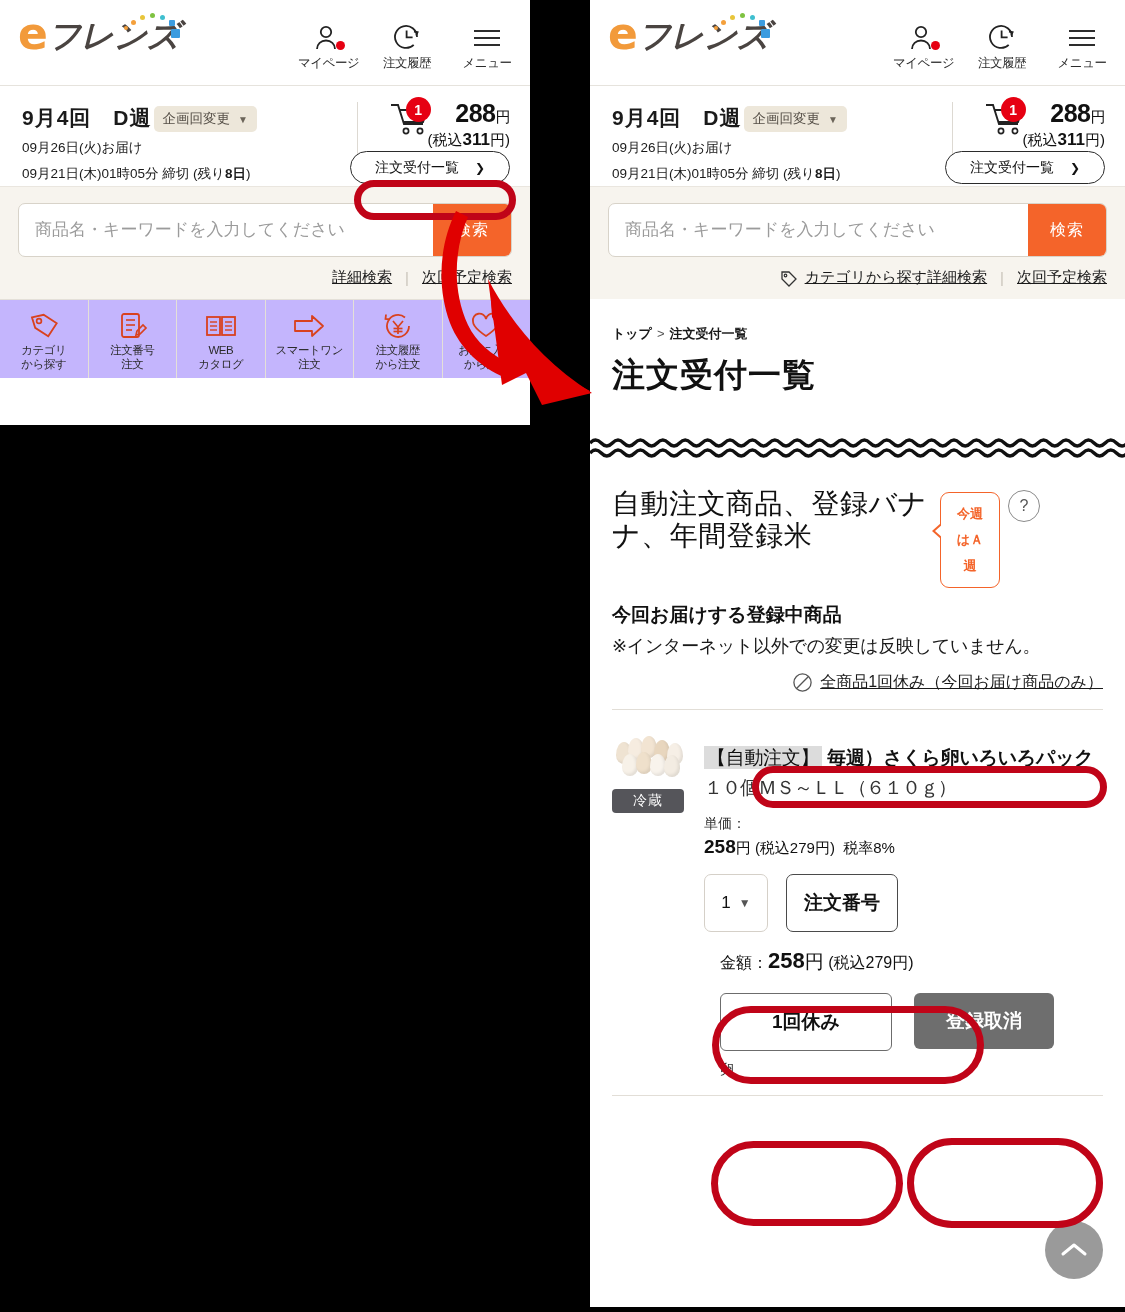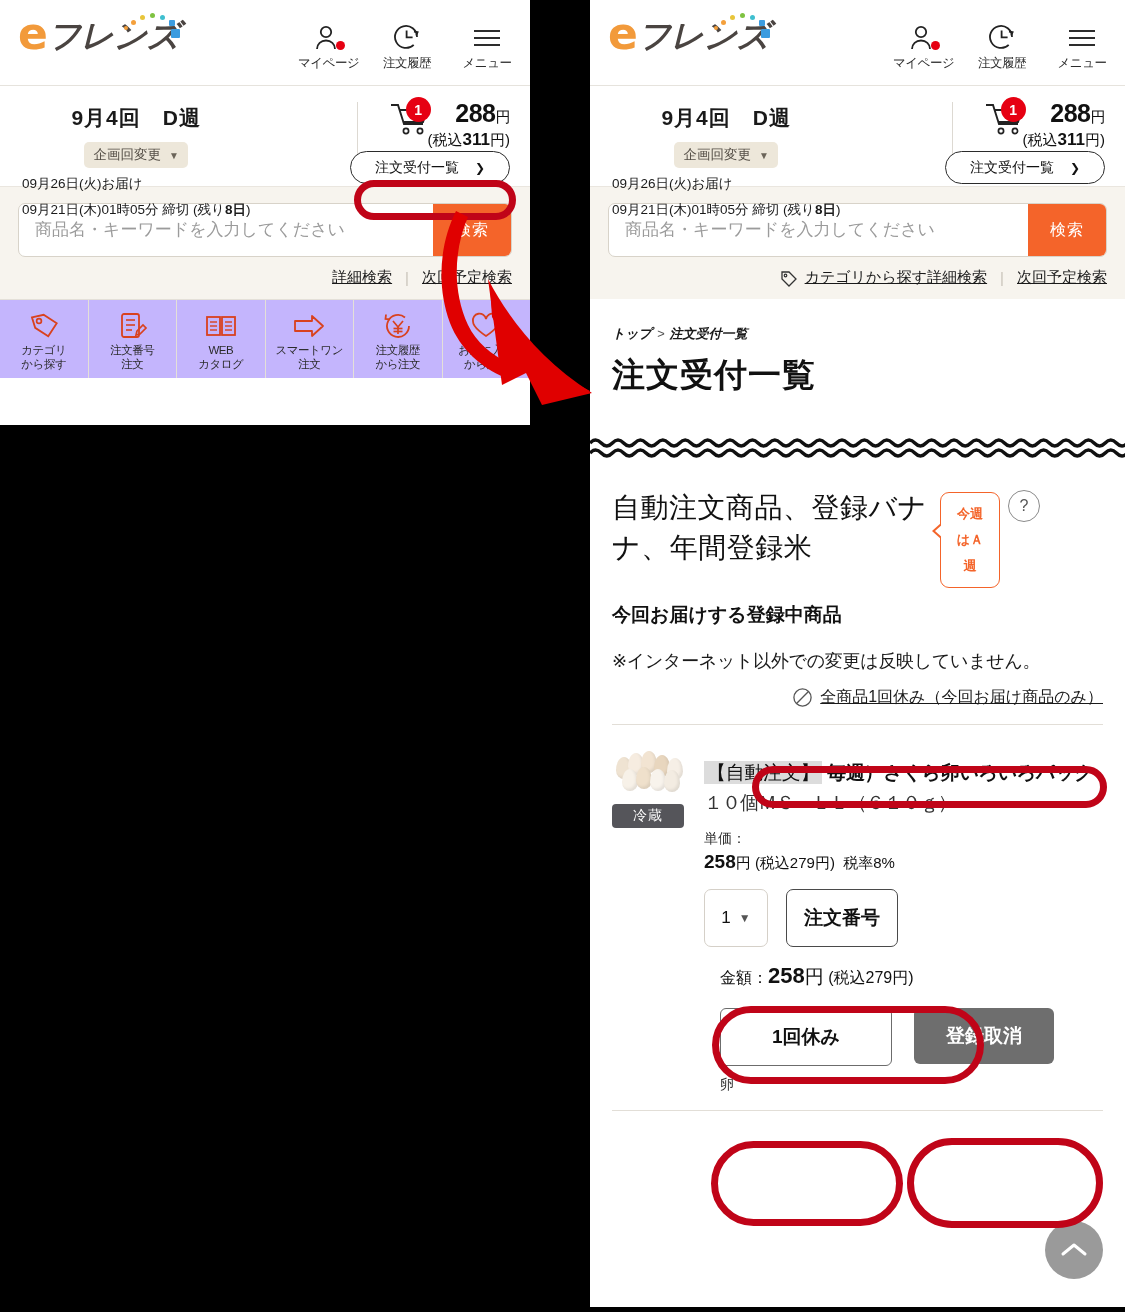--- a/index.html
+++ b/index.html
@@ -33,21 +33,21 @@
 
   .hdr-icons{position:absolute;right:14px;top:22px;display:flex;gap:22px;align-items:flex-start;}
   .hdr-ico{width:58px;text-align:center;cursor:pointer;}
   .hdr-ico .glyph{height:32px;display:flex;align-items:center;justify-content:center;position:relative;}
   .hdr-ico .lbl{font-size:12.5px;color:#2b2b2b;margin-top:1px;letter-spacing:-0.5px;white-space:nowrap;}
   .reddot{position:absolute;width:9px;height:9px;border-radius:50%;background:#E60012;right:11px;bottom:4px;}
 
   
   .delivery{position:relative;height:100px;background:#fff;padding:14px 18px 0 18px;box-sizing:border-box;}
   .dl-left{position:absolute;left:22px;top:18px;}
-  .dl-title{display:flex;align-items:center;gap:10px;flex-direction:column;}
+  .dl-title{display:flex;align-items:flex-end;gap:2px;}
   .dl-title .big{font-size:21px;font-weight:700;color:#1a1a1a;letter-spacing:1px;}
   .chip{background:#EDE7DA;border-radius:5px;padding:4px 9px;font-size:13.5px;color:#554f47;display:flex;align-items:center;gap:8px;cursor:pointer;}
   .chip .cv{font-size:10px;color:#6b6459;}
   .dl-sub{font-size:13.5px;color:#1a1a1a;line-height:21px;margin-top:5px;}
   .dl-sub b{font-weight:700;}
   .vsep{position:absolute;right:172px;top:16px;width:1px;height:62px;background:#ddd9d2;}
   .dl-right{position:absolute;right:20px;top:14px;width:160px;}
   .cart-row{display:flex;align-items:flex-start;justify-content:flex-end;position:relative;height:46px;}
   .cart-ico{position:relative;width:44px;height:38px;}
   .cart-badge{position:absolute;left:18px;top:-3px;width:25px;height:25px;border-radius:50%;
@@ -73,42 +73,42 @@
   .sublinks .divider{color:#c8c3ba;}
 
   
   .quicknav{display:flex;background:#c4b5fd;border-top:1px solid #e4e0d8;}
   .qn{flex:1;border-right:1px solid #e4e0d8;padding:9px 0 7px;text-align:center;cursor:pointer;}
   .qn:last-child{border-right:0;}
   .qn .qico{height:34px;display:flex;align-items:center;justify-content:center;}
   .qn .qlabel{font-size:11.5px;line-height:14px;color:#2b2b2b;letter-spacing:-0.5px;white-space:pre-line;}
 
   
-  .crumbline{padding:26px 22px 0 22px;font-size:13px;color:#1a1a1a;font-weight:700;font-style:italic;}
+  .crumbline{padding:26px 22px 0 22px;font-size:13px;color:#1a1a1a;font-weight:700;}
   .crumbline .sep{font-weight:400;color:#555;margin:0 5px;}
   .crumbline a{color:#1a1a1a;text-decoration:none;cursor:pointer;}
   .pagetitle{padding:10px 22px 0 22px;font-size:33px;font-weight:700;color:#111;letter-spacing:1px;}
 
   
   .wavy{margin-top:38px;height:22px;width:100%;display:block;}
 
   
   .section{padding:30px 22px 0 22px;position:relative;}
   .sec-head{display:flex;align-items:flex-start;gap:8px;}
-  .sec-title{font-size:28px;line-height:40px;color:#111;letter-spacing:0.5px;max-width:320px;}
+  .sec-title{font-size:28px;line-height:32px;color:#111;letter-spacing:0.5px;max-width:320px;}
   .weekbadge{position:relative;border:1.5px solid #F4642A;border-radius:9px;color:#F4642A;
     font-size:13px;font-weight:700;line-height:26px;padding:8px 12px;width:60px;box-sizing:border-box;text-align:center;margin-top:4px;}
   .weekbadge:before{content:"";position:absolute;left:-9px;top:30px;width:0;height:0;
     border-top:8px solid transparent;border-bottom:8px solid transparent;border-right:9px solid #F4642A;}
   .weekbadge:after{content:"";position:absolute;left:-6px;top:30px;width:0;height:0;
     border-top:8px solid transparent;border-bottom:8px solid transparent;border-right:9px solid #fff;}
   .helpbtn{width:30px;height:30px;border-radius:50%;border:1.3px solid #8b8b8b;color:#555;
     display:flex;align-items:center;justify-content:center;font-size:16px;margin-top:2px;cursor:pointer;flex:0 0 auto;}
   .sec-sub{font-size:19px;font-weight:700;color:#111;margin-top:14px;}
-  .sec-note{font-size:18px;color:#1a1a1a;margin-top:21px;letter-spacing:-0.3px;}
+  .sec-note{font-size:18px;color:#1a1a1a;margin-top:6px;letter-spacing:-0.3px;}
   .restlink{display:flex;justify-content:flex-end;margin-top:14px;}
   .restlink a{font-size:16px;color:#1a1a1a;text-decoration:underline;display:flex;align-items:center;gap:7px;cursor:pointer;}
   .hr{height:1px;background:#e2ded7;margin:16px 0 0 0;}
 
   
   .product{display:flex;padding:18px 22px 0 22px;}
   .p-thumb{width:78px;flex:0 0 78px;}
   .eggimg{width:78px;height:55px;position:relative;}
   .eggimg i{position:absolute;border-radius:50% 50% 50% 50%/60% 60% 40% 40%;background:#efe3d2;box-shadow:inset -2px -2px 3px rgba(0,0,0,.08);}
   .coldbadge{margin-top:6px;background:#55555a;color:#fff;font-size:14px;text-align:center;border-radius:4px;padding:3px 0;width:72px;letter-spacing:1px;}

